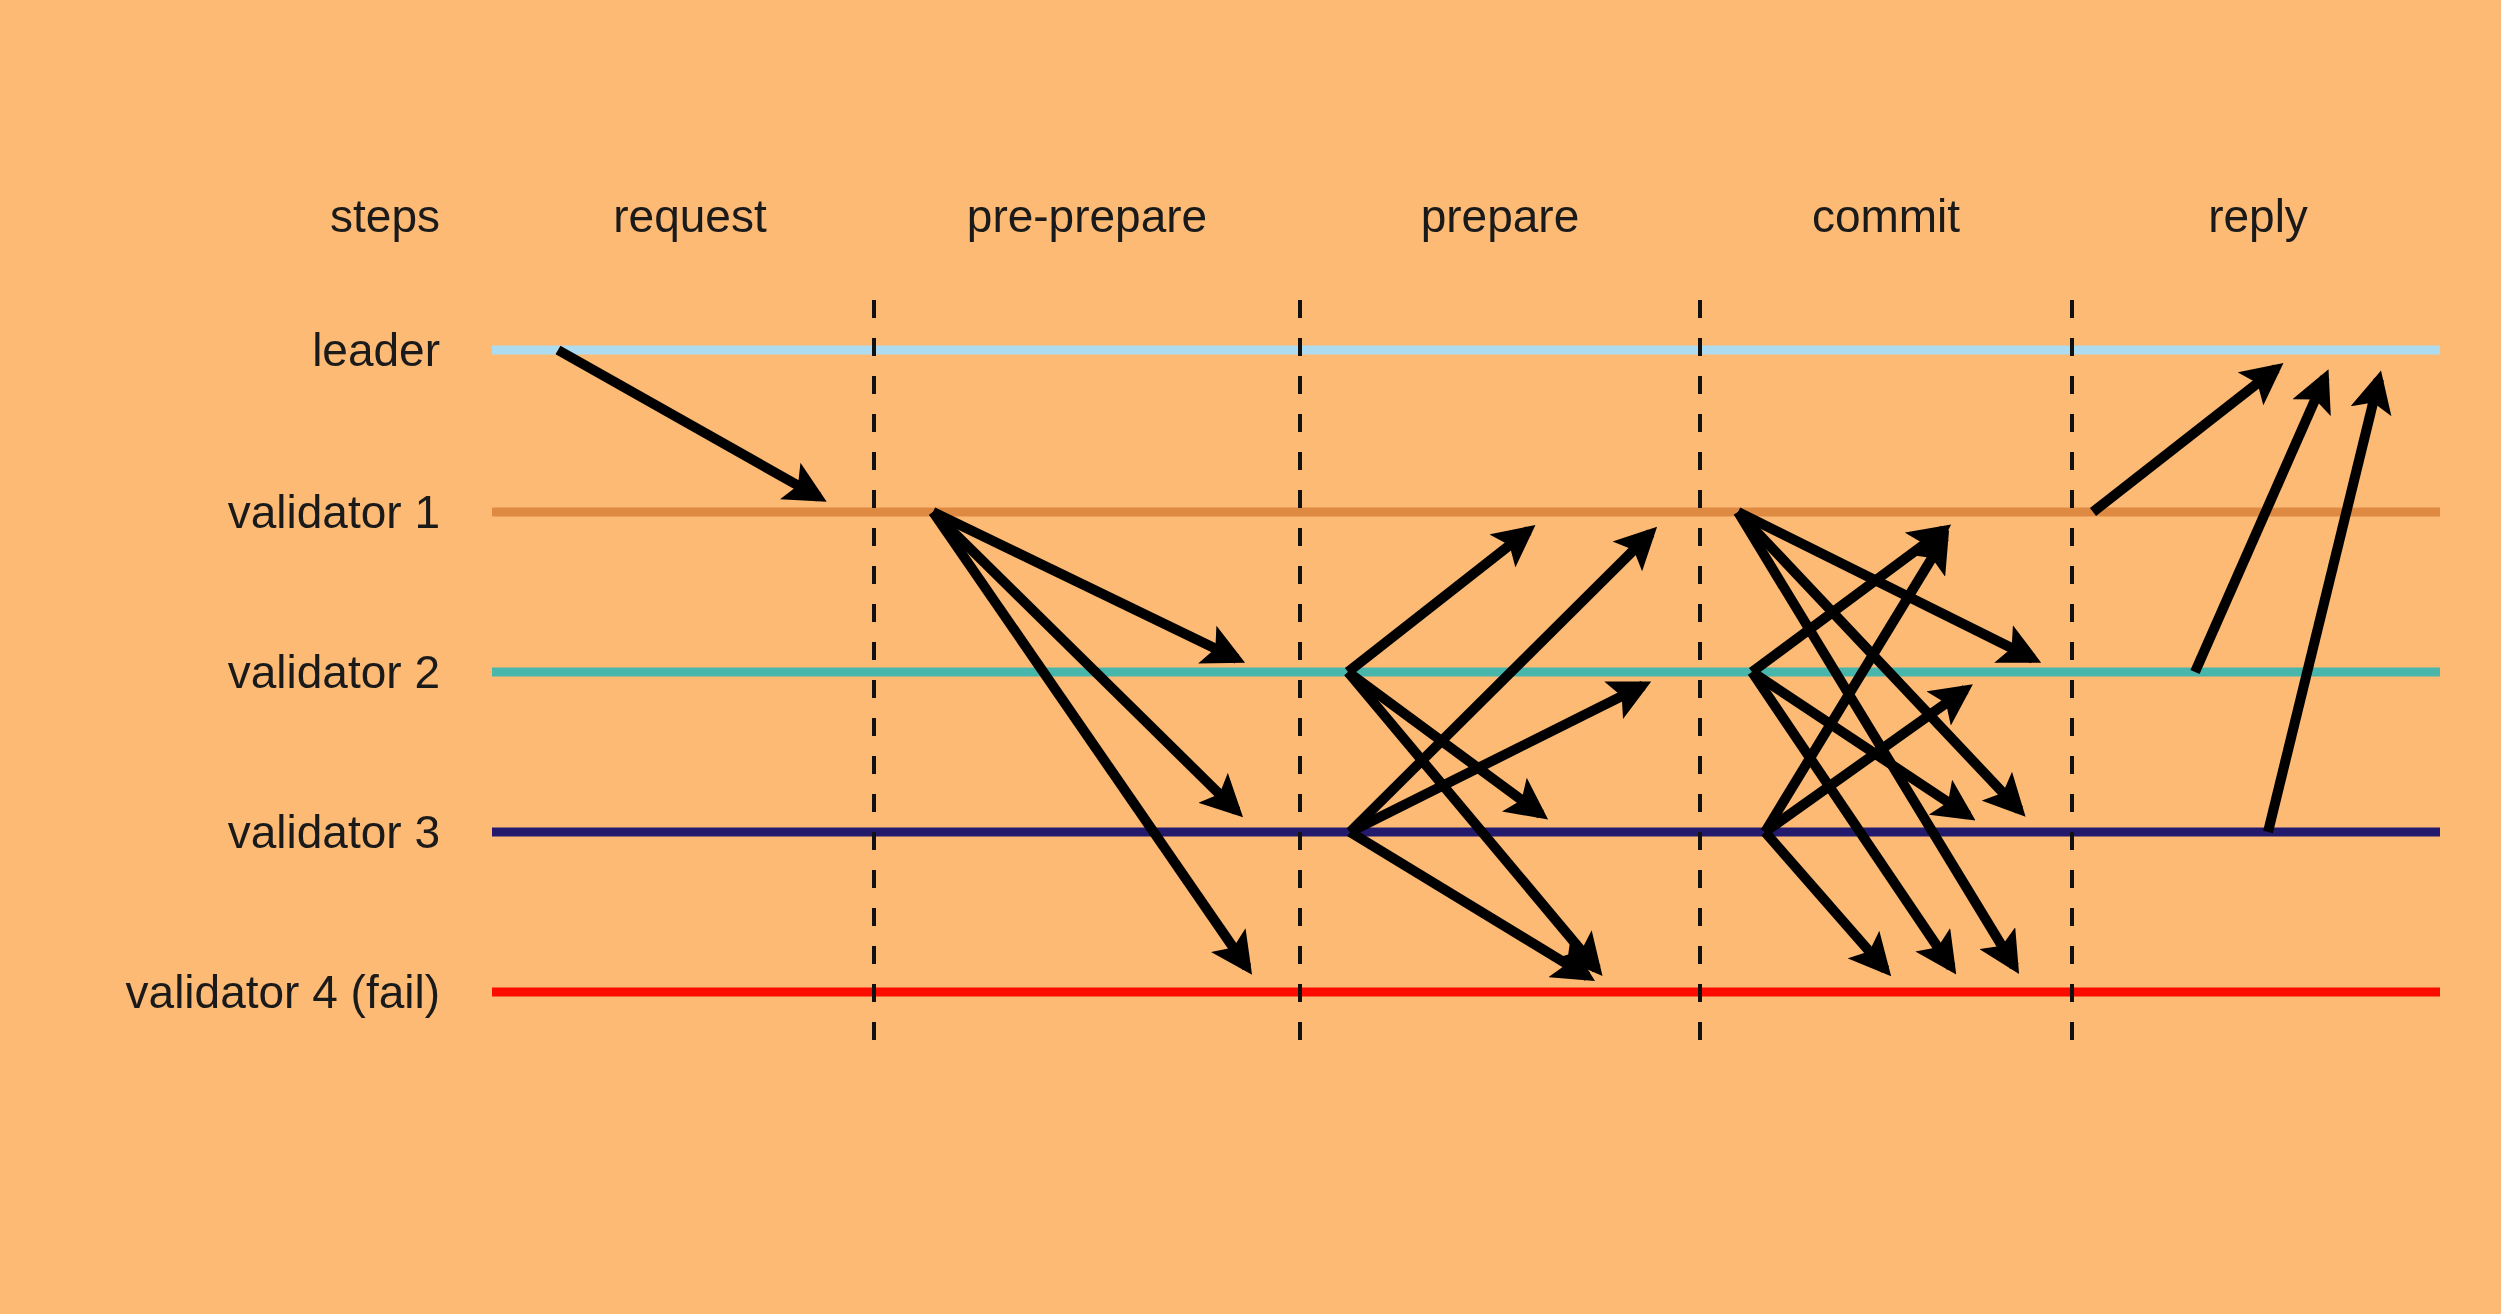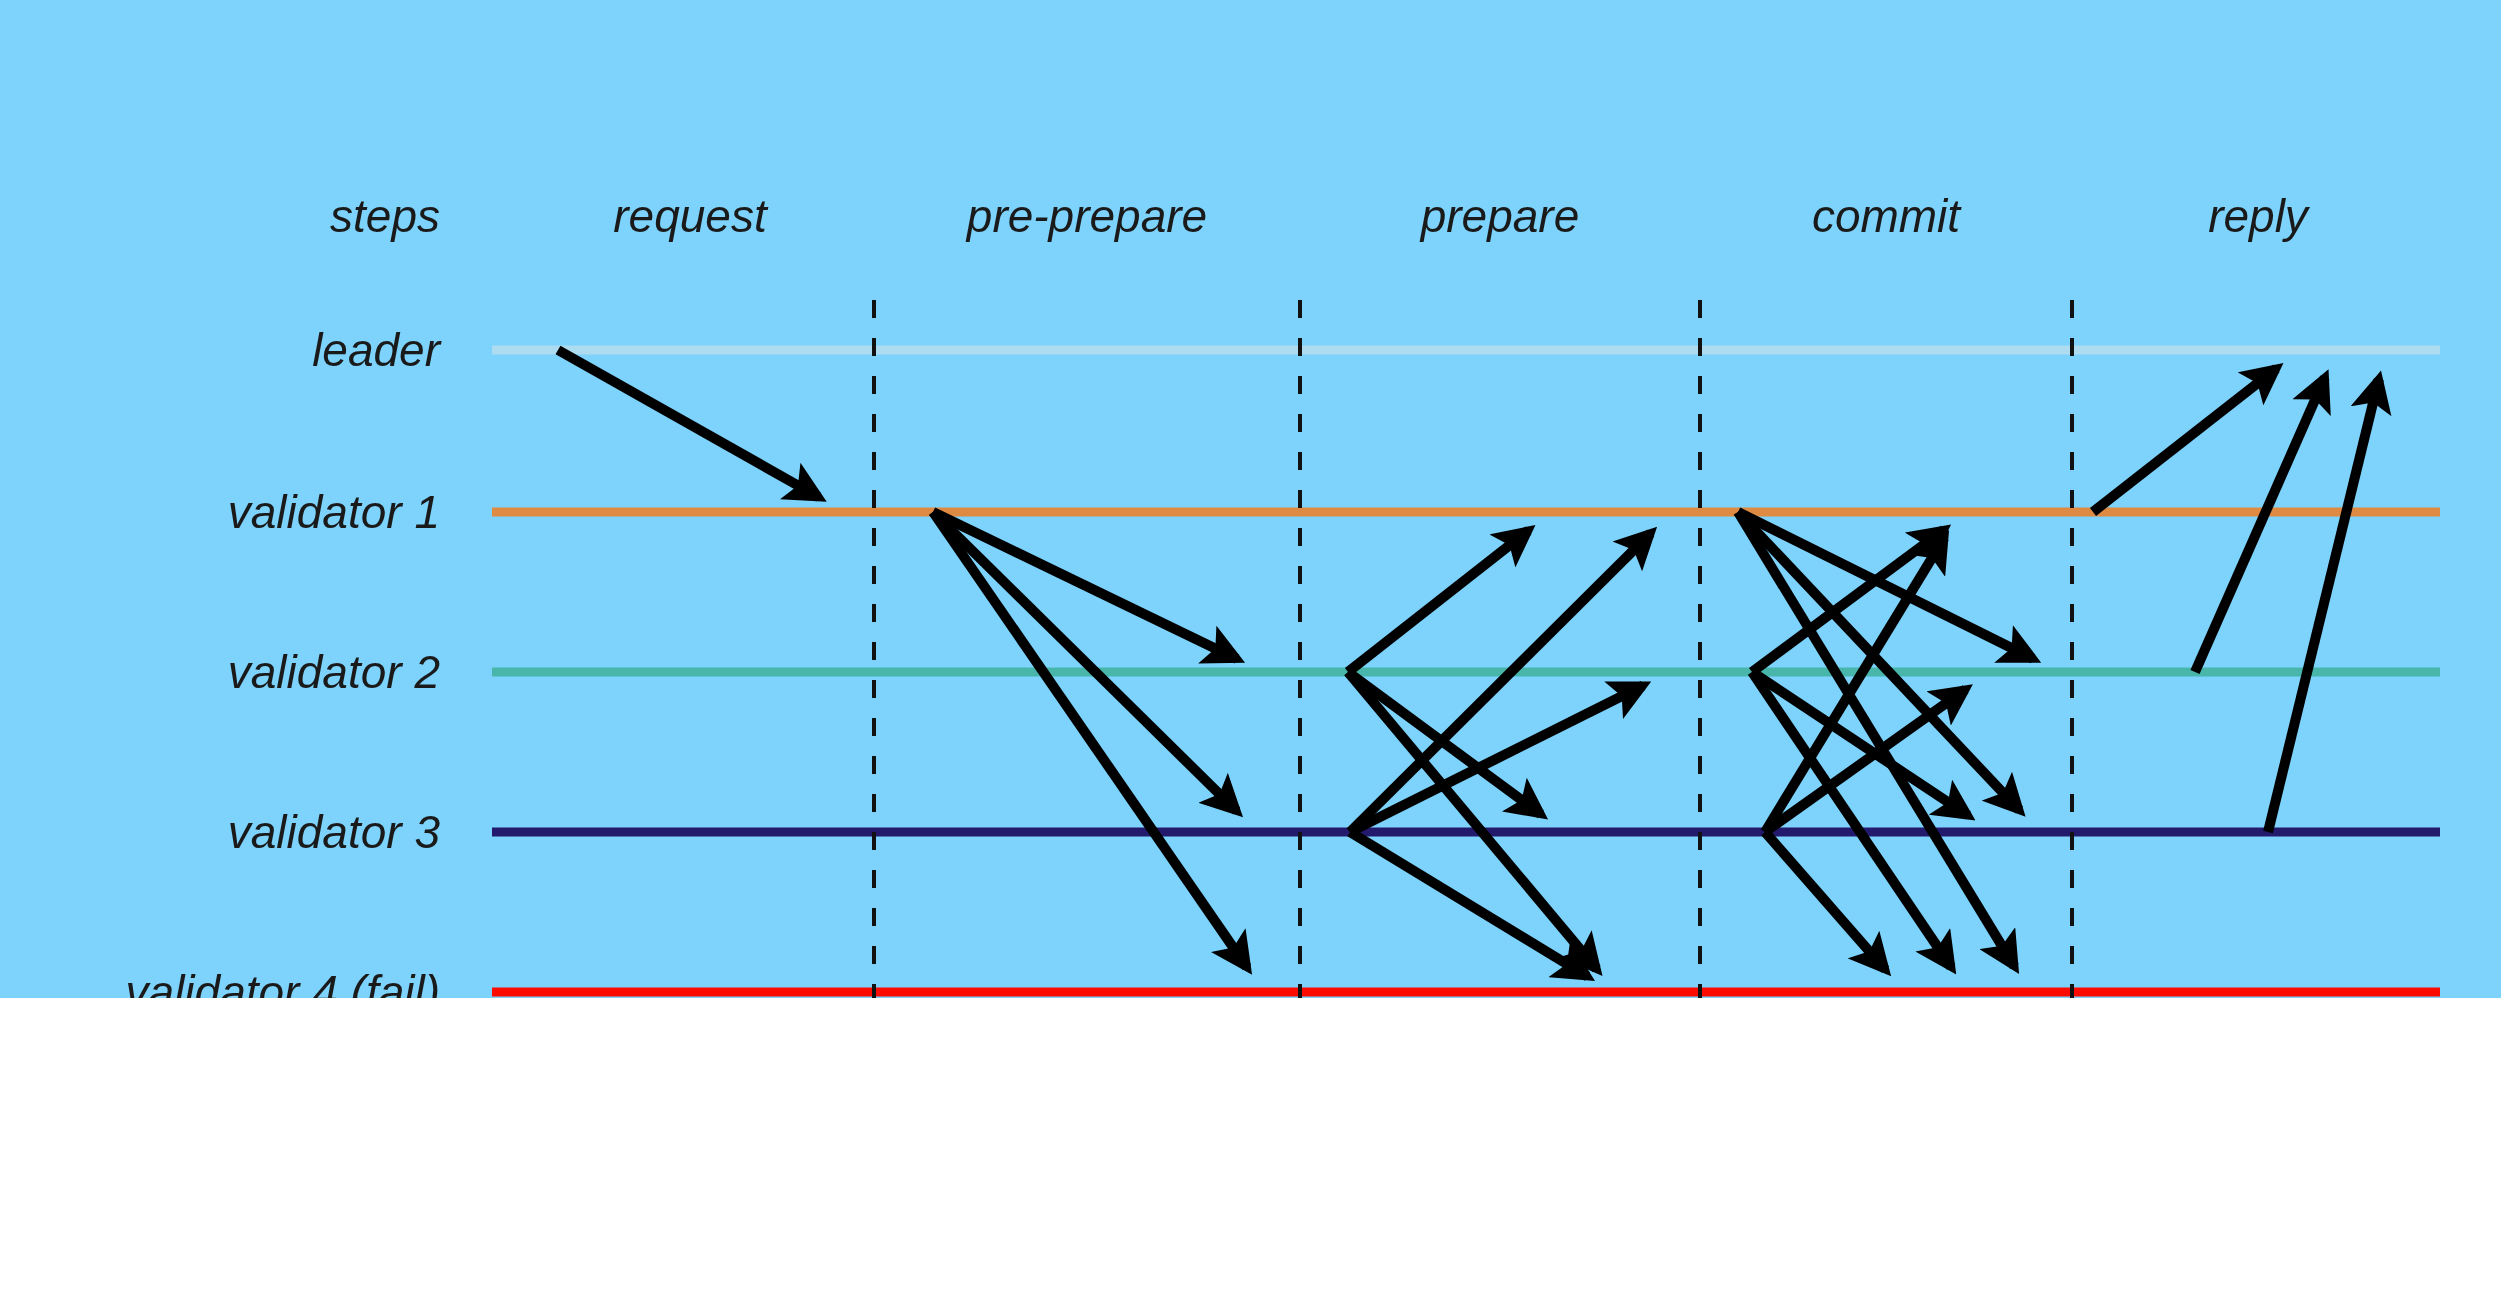--- a/index.html
+++ b/index.html
@@ -6,24 +6,23 @@
     margin: 0;
     padding: 0;
     background: #ffffff;
   }
   body {
     font-family: "Liberation Sans", sans-serif;
   }
   #diagram-root {
     position: relative;
     width: 2501px;
-    height: 998px;
-    background: #7dd3fc;
+    height: 1314px;
+    background: #fdba74;
     overflow: hidden;
-    font-style: italic;
   }
   #pbft-svg {
     position: absolute;
     left: 0;
     top: 0;
     width: 2501px;
     height: 1314px;
     display: block;
   }
   .row-label, .phase-label {

